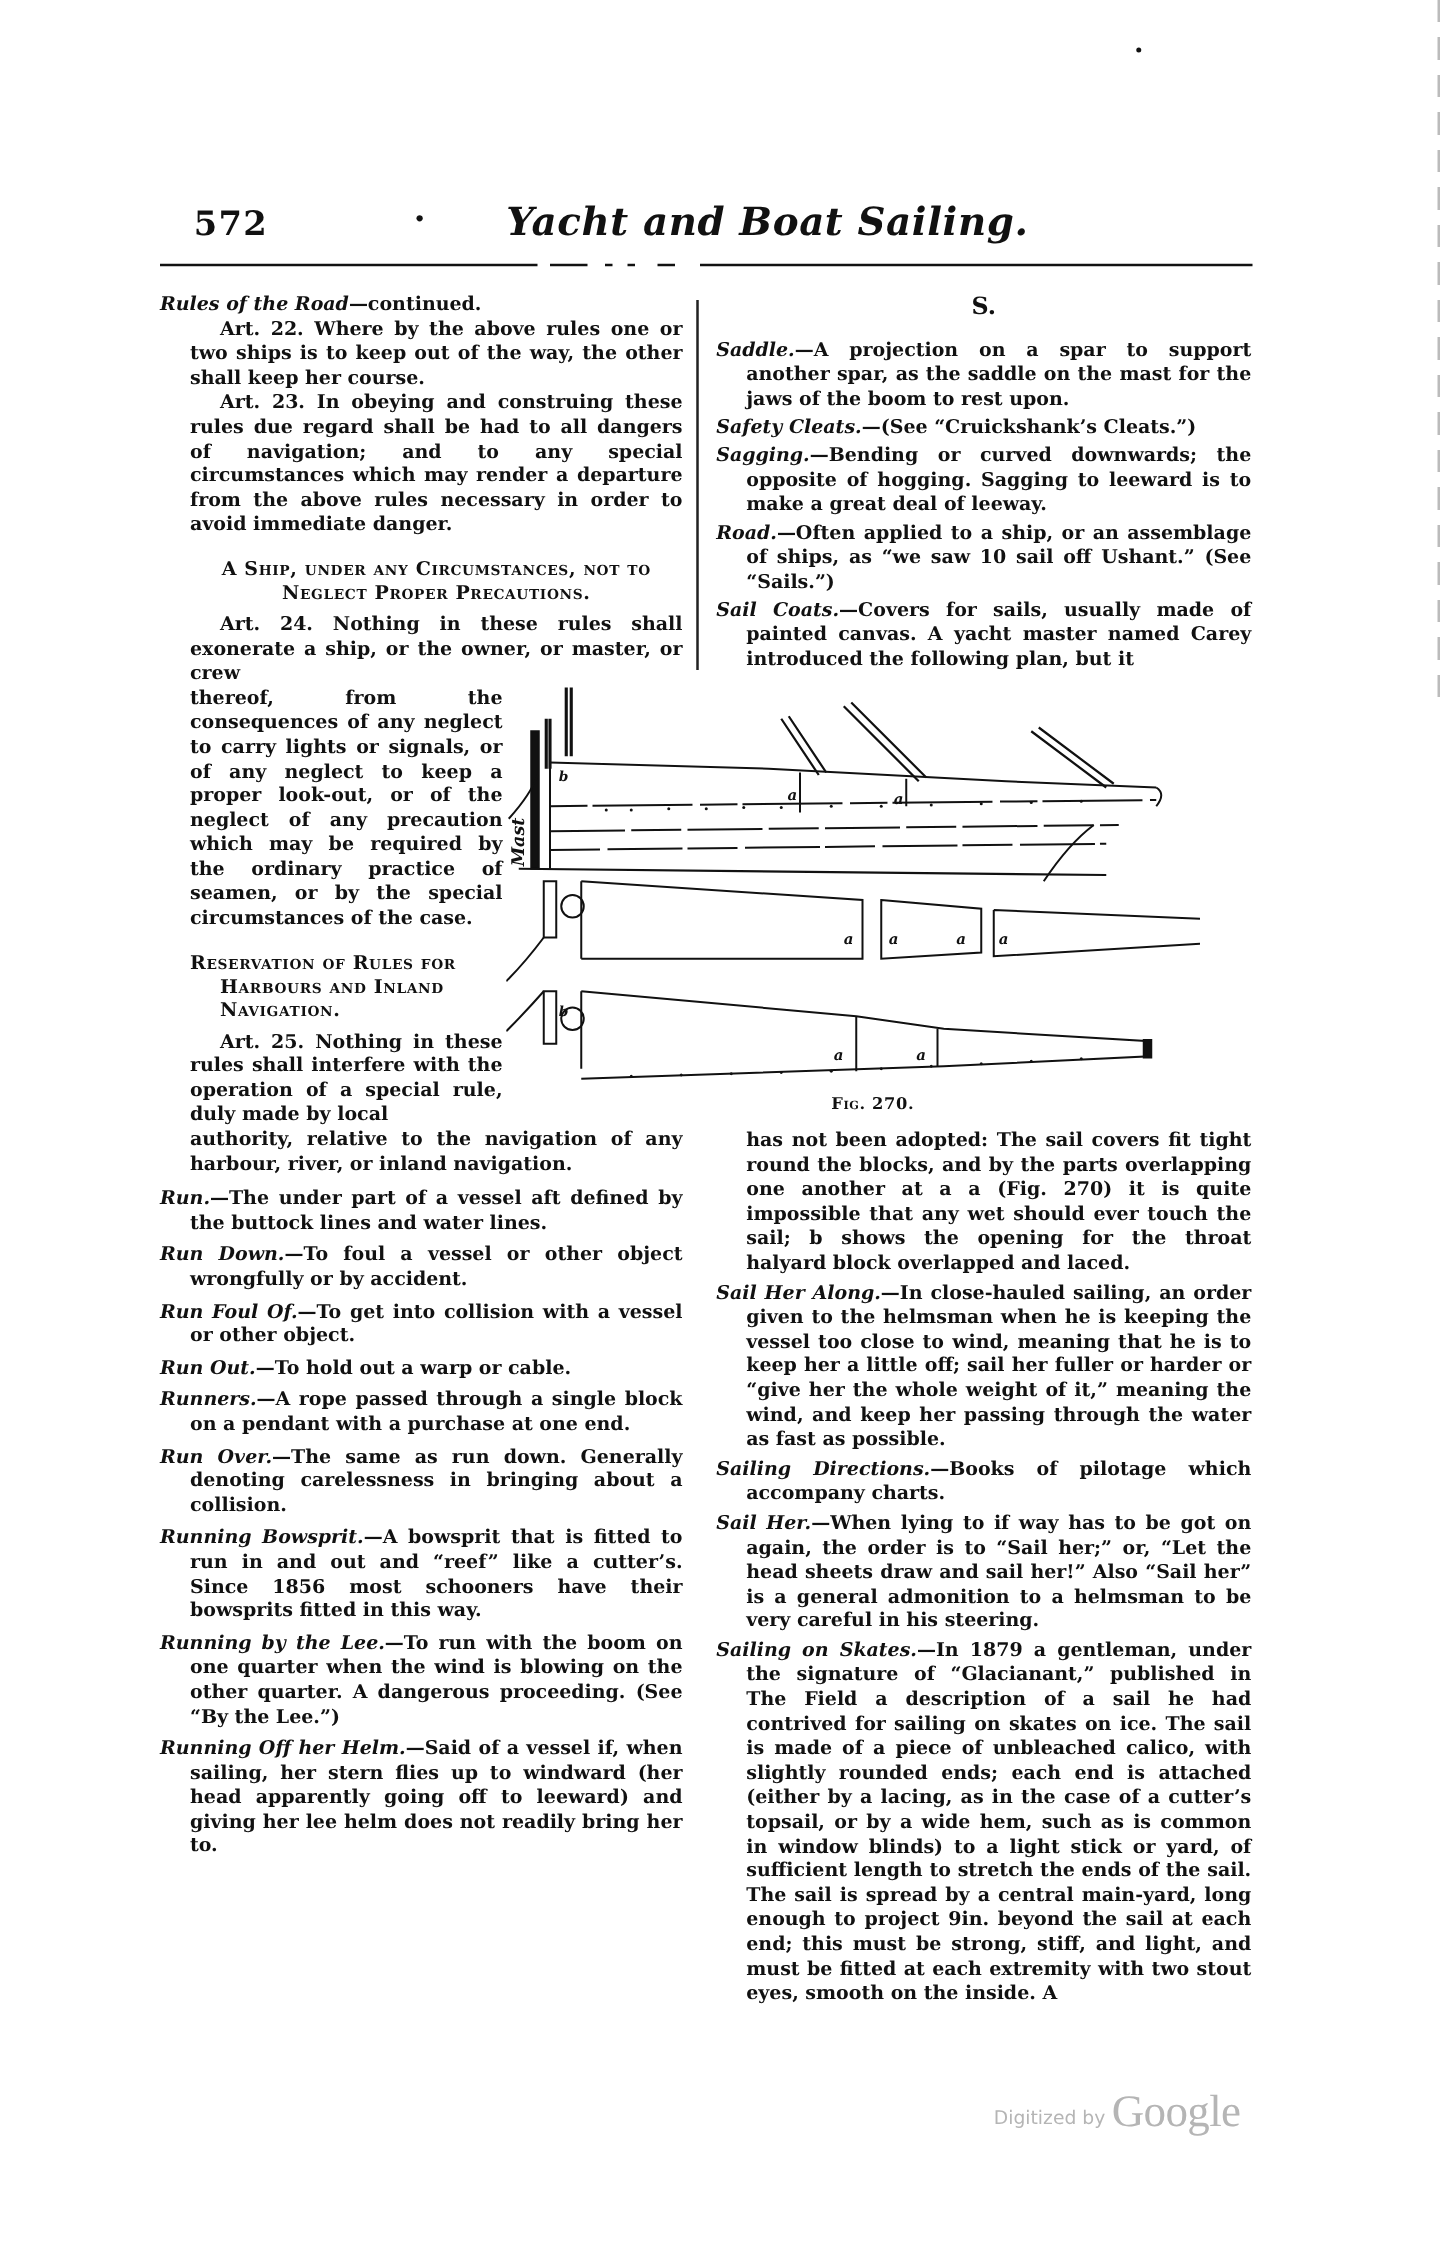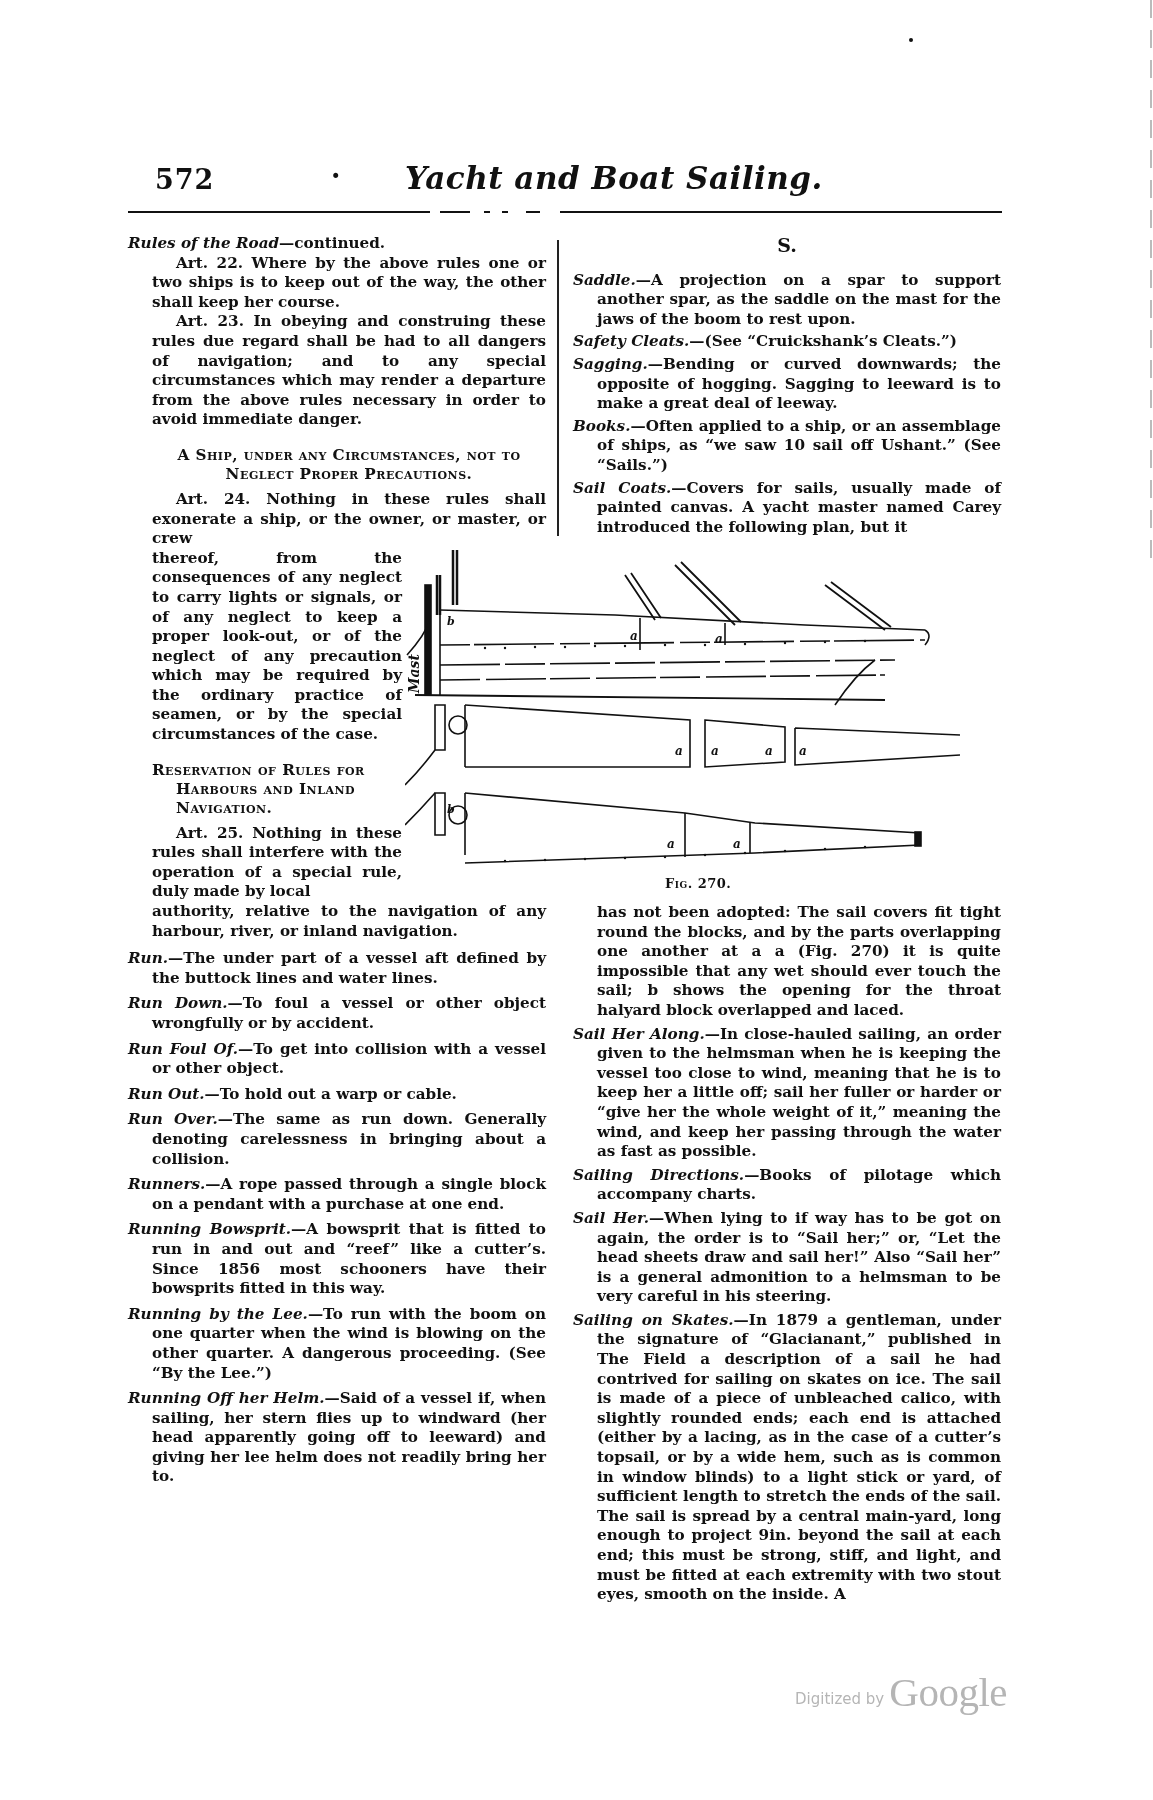--- a/index.html
+++ b/index.html
@@ -36,21 +36,21 @@
   .narrow { width: 250px; }
   .vrule { position: absolute; left: 557px; top: 240px; width: 2px; height: 296px; background: #222; }
 
   .figure { position: absolute; left: 405px; top: 545px; width: 555px; height: 330px; }
   .fig-caption { position: absolute; left: 665px; top: 876px; font-size: 13px; font-weight: bold; font-variant: small-caps; letter-spacing: 0.5px; }
 
   .continued { position: absolute; left: 573px; top: 903px; width: 428px; }
 
   .watermark { position: absolute; left: 795px; top: 1668px; color: #b5b5b5; }
   .wm-small { font-family: "DejaVu Sans", "Liberation Sans", sans-serif; font-size: 15px; vertical-align: 2px; }
-  .wm-big { font-family: "Liberation Serif", "DejaVu Serif", serif; font-size: 41px; letter-spacing: -0.5px; }
+  .wm-big { font-family: "Liberation Serif", "DejaVu Serif", serif; font-size: 36px; letter-spacing: -0.5px; }
 </style>
 </head>
 <body>
 
 <div class="page">
 
   <div class="speck" style="left:909px; top:38px;"></div>
   <div class="edge-line"></div>
 
   <div class="header">
@@ -77,35 +77,35 @@
     <p class="para-flush narrow">thereof, from the consequences of any neglect to carry lights or signals, or of any neglect to keep a proper look-out, or of the neglect of any precaution which may be required by the ordinary practice of seamen, or by the special circumstances of the case.</p>
 
     <div class="smallcaps-head-left narrow" style="padding-left:24px; text-indent:-24px; margin-left:24px; width:226px;">Reservation of Rules for Harbours and Inland Navigation.</div>
     <p class="para-flush narrow" style="text-indent:24px;">Art. 25. Nothing in these rules shall interfere with the operation of a special rule, duly made by local</p>
     <p class="para-flush" style="margin-bottom:8px;">authority, relative to the navigation of any harbour, river, or inland navigation.</p>
 
     <div class="entry"><span class="term">Run.</span><span>—The under part of a vessel aft defined by the buttock lines and water lines.</span></div>
     <div class="entry"><span class="term">Run Down.</span><span>—To foul a vessel or other object wrongfully or by accident.</span></div>
     <div class="entry"><span class="term">Run Foul Of.</span><span>—To get into collision with a vessel or other object.</span></div>
     <div class="entry"><span class="term">Run Out.</span><span>—To hold out a warp or cable.</span></div>
+    <div class="entry"><span class="term">Runners.</span><span>—A rope passed through a single block on a pendant with a purchase at one end.</span></div>
     <div class="entry"><span class="term">Run Over.</span><span>—The same as run down. Generally denoting carelessness in bringing about a collision.</span></div>
-    <div class="entry"><span class="term">Runners.</span><span>—A rope passed through a single block on a pendant with a purchase at one end.</span></div>
     <div class="entry"><span class="term">Running Bowsprit.</span><span>—A bowsprit that is fitted to run in and out and “reef” like a cutter’s. Since 1856 most schooners have their bowsprits fitted in this way.</span></div>
     <div class="entry"><span class="term">Running by the Lee.</span><span>—To run with the boom on one quarter when the wind is blowing on the other quarter. A dangerous proceeding. (See “By the Lee.”)</span></div>
     <div class="entry"><span class="term">Running Off her Helm.</span><span>—Said of a vessel if, when sailing, her stern flies up to windward (her head apparently going off to leeward) and giving her lee helm does not readily bring her to.</span></div>
   </div>
 
   <div class="vrule"></div>
 
   <div class="col col-right">
     <div class="letter-head">S.</div>
     <div class="entry" style="margin-bottom:3px;margin-top:15px;"><span class="term">Saddle.</span><span>—A projection on a spar to support another spar, as the saddle on the mast for the jaws of the boom to rest upon.</span></div>
     <div class="entry" style="margin-bottom:3px;"><span class="term">Safety Cleats.</span><span>—(See “Cruickshank’s Cleats.”)</span></div>
     <div class="entry" style="margin-bottom:3px;"><span class="term">Sagging.</span><span>—Bending or curved downwards; the opposite of hogging. Sagging to leeward is to make a great deal of leeway.</span></div>
-    <div class="entry" style="margin-bottom:3px;"><span class="term">Books.</span><span>—Often applied to a ship, or an assemblage of ships, as “we saw 10 sail off Ushant.” (See “Sails.”)</span></div>
+    <div class="entry" style="margin-bottom:3px;"><span class="term">Road.</span><span>—Often applied to a ship, or an assemblage of ships, as “we saw 10 sail off Ushant.” (See “Sails.”)</span></div>
     <div class="entry" style="margin-bottom:3px;"><span class="term">Sail Coats.</span><span>—Covers for sails, usually made of painted canvas. A yacht master named Carey introduced the following plan, but it</span></div>
   </div>
 
   <svg class="figure" viewBox="0 0 555 330" xmlns="http://www.w3.org/2000/svg">
     <g stroke="#111" fill="none" stroke-width="1.6">
 
       <rect x="20" y="40" width="6" height="110" fill="#111"></rect>
       <path d="M32 30 L32 70 M35 30 L35 70" stroke-width="2.5"></path>
       <path d="M48 5 L48 60 M52 5 L52 60" stroke-width="2.5"></path>
       <path d="M2 110 Q20 90 25 75"></path>

